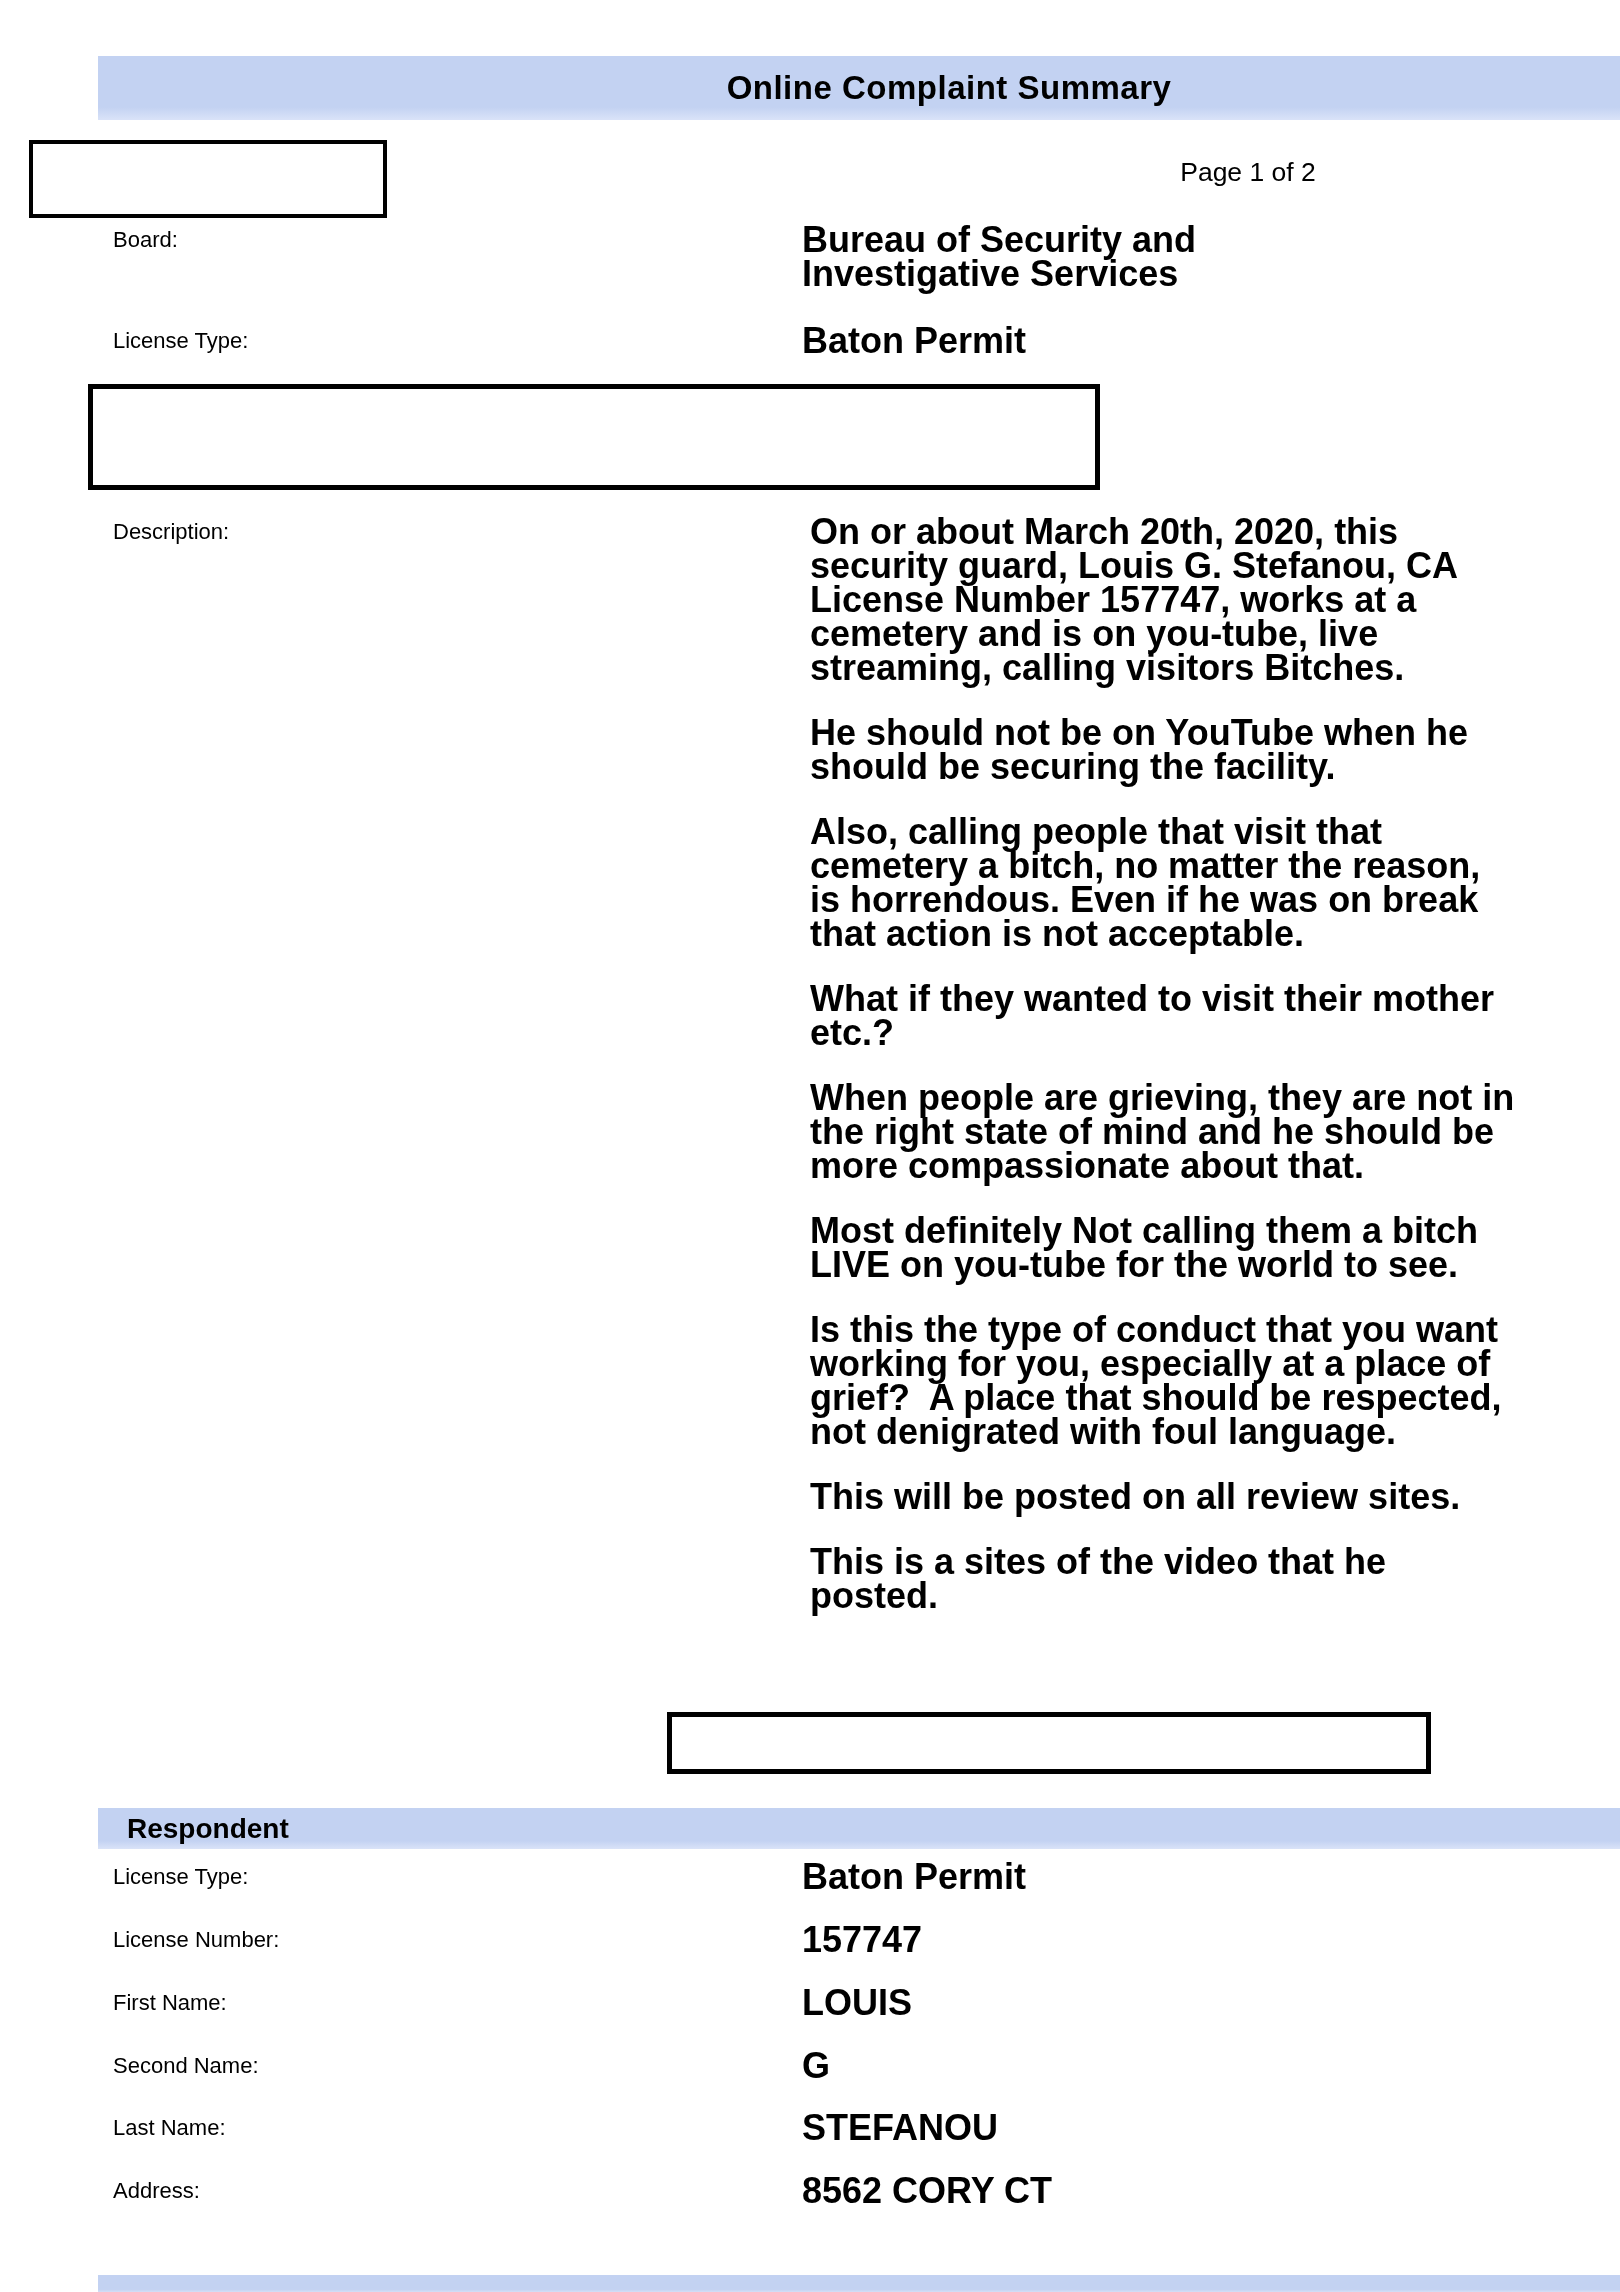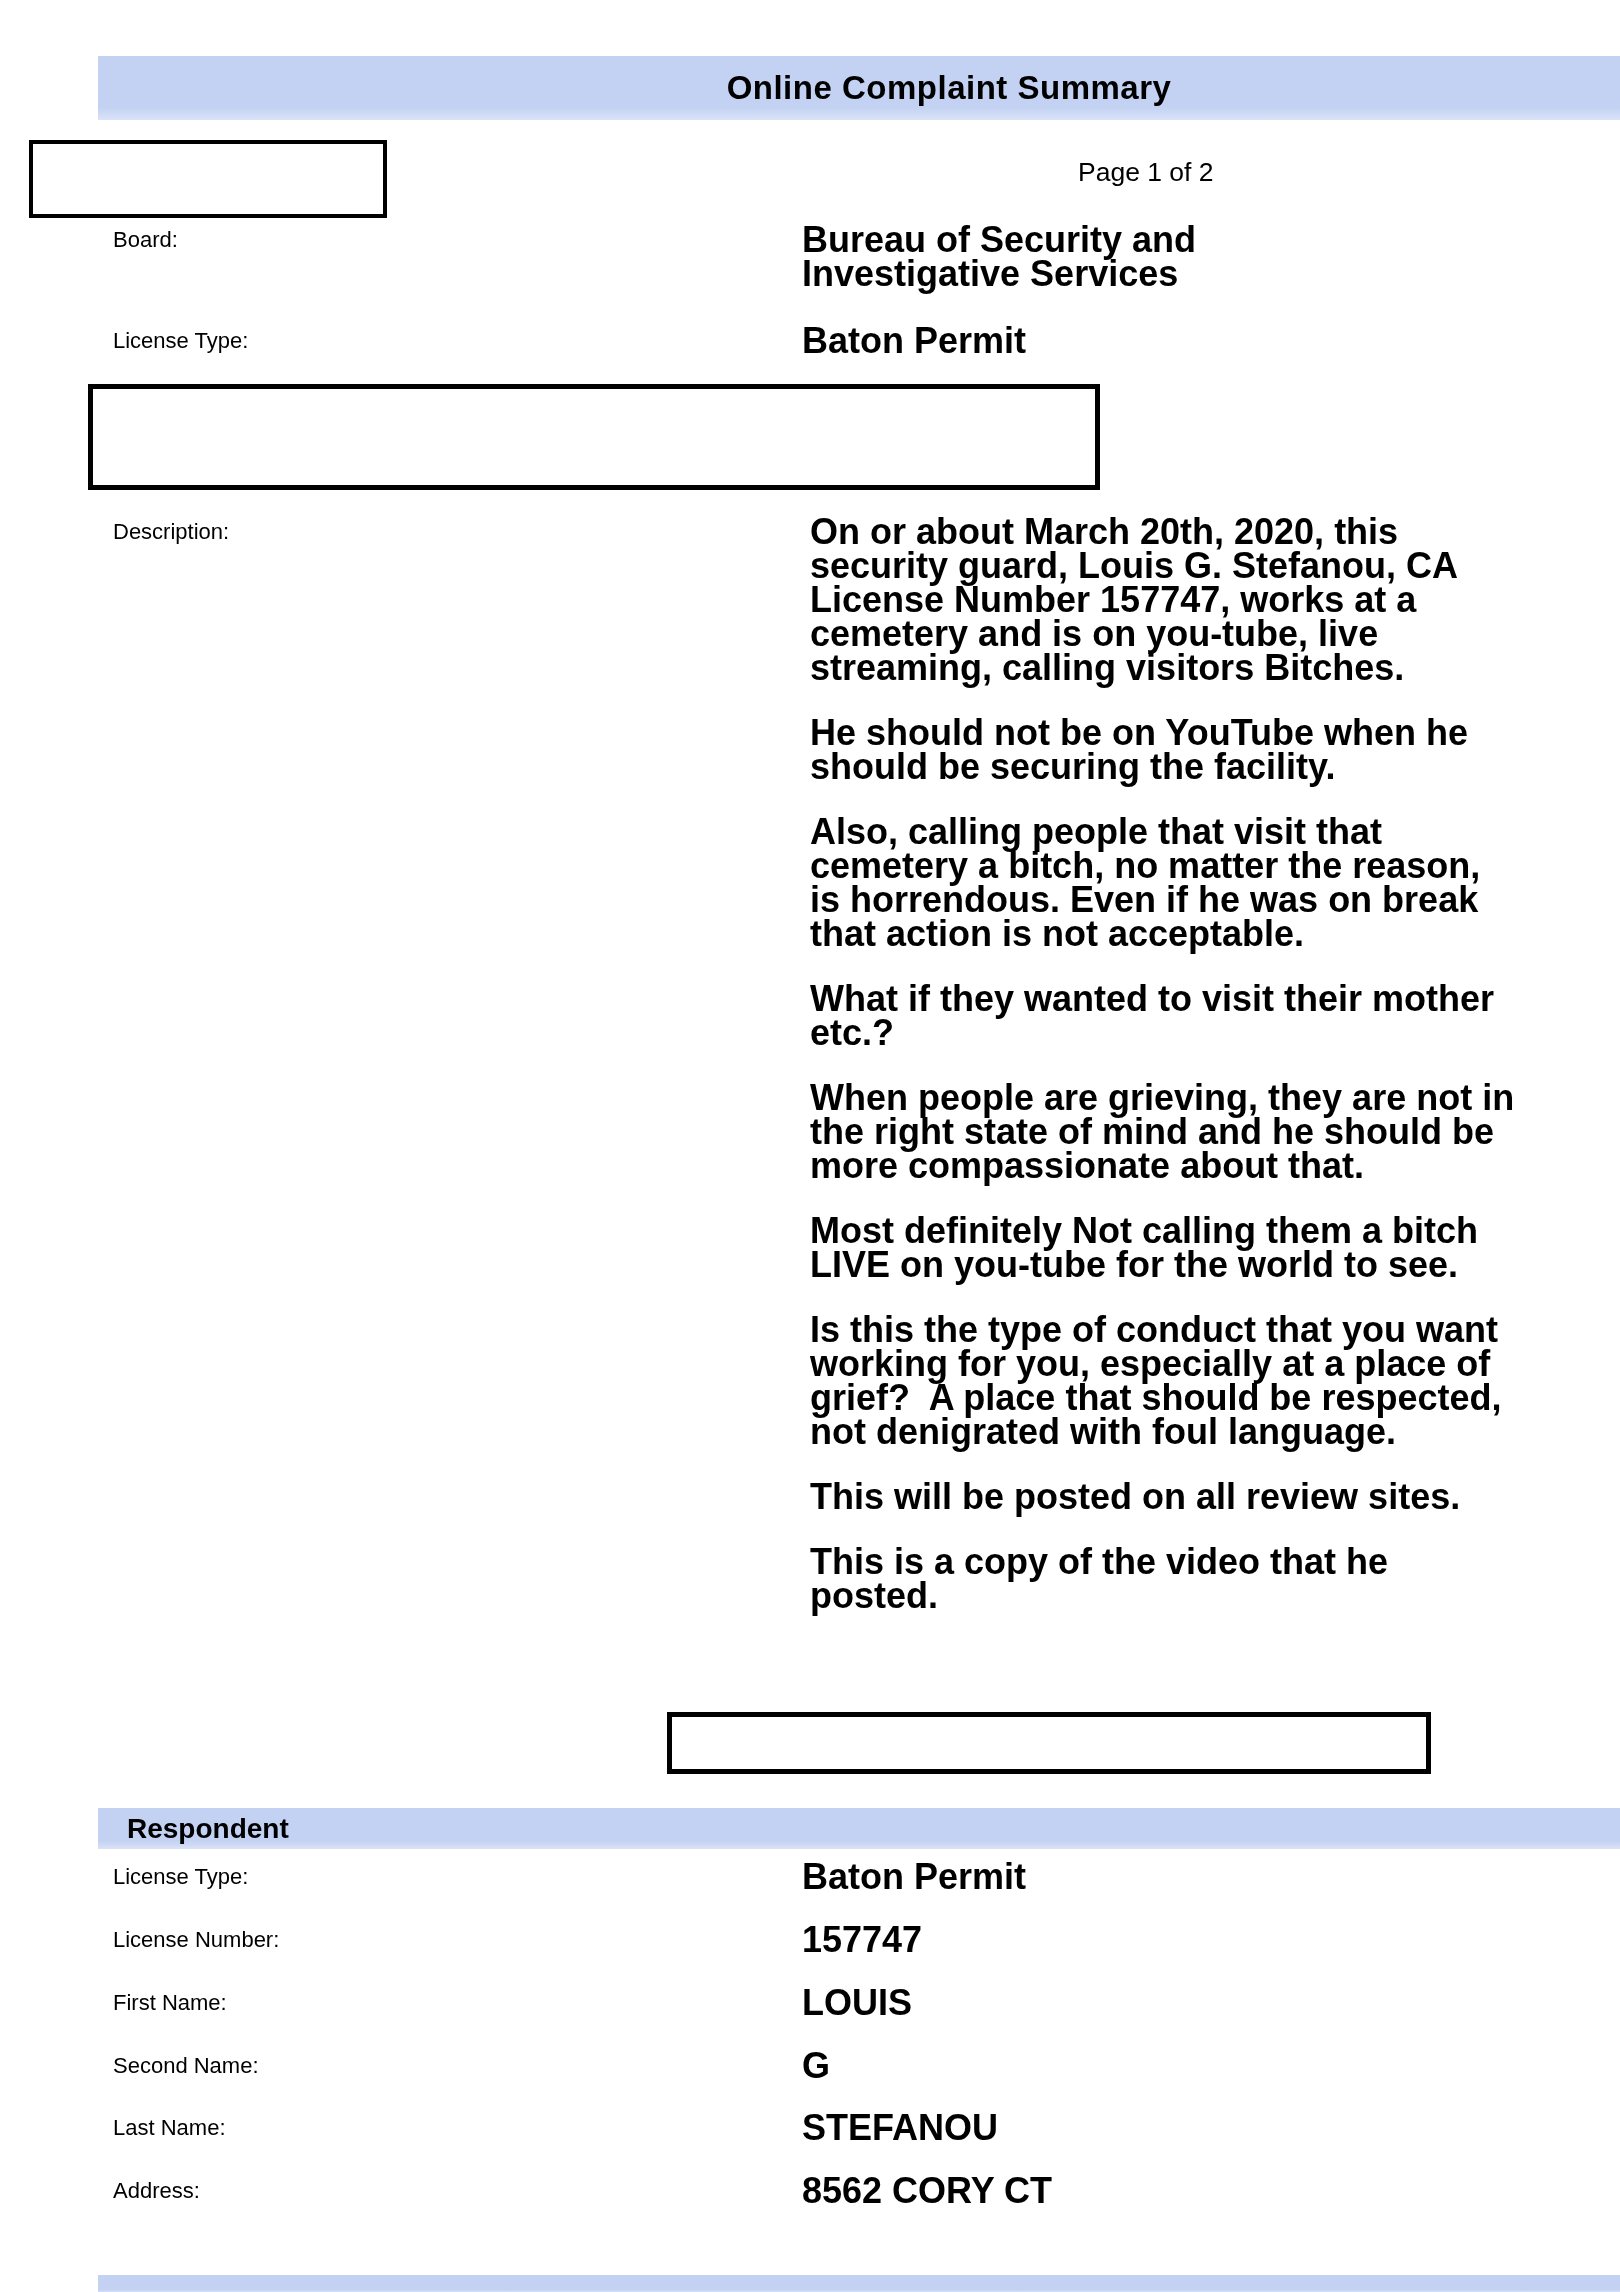--- a/index.html
+++ b/index.html
@@ -23,21 +23,21 @@
   .bottom-bar{top:2275px;height:17.6px}
 
   
   .redaction{position:absolute;background:#fff;border:5.9px solid #000;box-sizing:border-box}
   .box1{left:29px;top:140px;width:358px;height:78px;border-width:4.9px}
   .box2{left:88px;top:384px;width:1012px;height:106px}
   .box3{left:667px;top:1712px;width:764px;height:62px}
 
   .page-indicator{
     position:absolute;top:157px;left:1078px;width:340px;
-    text-align:left;font-size:26.5px;
+    text-align:center;font-size:26.5px;
   }
 
   
   .field-row{position:absolute;left:113px;width:1411px;height:0}
   .field-label{position:absolute;left:0;top:0;font-size:22px;line-height:34px;font-weight:normal}
   .field-value{
     position:absolute;left:689px;top:0;width:716px;
     font-size:36px;line-height:34px;font-weight:bold;
   }
   .field-value.narrow{width:608px}
@@ -75,21 +75,21 @@
     <div class="field-label">Description:</div>
     <div class="field-value" id="description-paragraphs">
         <p>On or about March 20th, 2020, this security guard, Louis G. Stefanou, CA License Number 157747, works at a cemetery and is on you-tube, live streaming, calling visitors Bitches.</p>
         <p>He should not be on YouTube when he should be securing the facility.</p>
         <p>Also, calling people that visit that cemetery a bitch, no matter the reason, is horrendous. Even if he was on break that action is not acceptable.</p>
         <p>What if they wanted to visit their mother etc.?</p>
         <p>When people are grieving, they are not in the right state of mind and he should be more compassionate about that.</p>
         <p>Most definitely Not calling them a bitch LIVE on you-tube for the world to see.</p>
         <p>Is this the type of conduct that you want working for you, especially at a place of grief?  A place that should be respected, not denigrated with foul language.</p>
         <p>This will be posted on all review sites.</p>
-        <p>This is a copy of the video that he posted.</p>
+        <p>This is a sites of the video that he posted.</p>
       </div>
   </div>
 
   <div class="redaction box3"></div>
 
   <div class="bar respondent-bar">
     <div class="section-title">Respondent</div>
   </div>
 
   <div id="respondent-rows">

